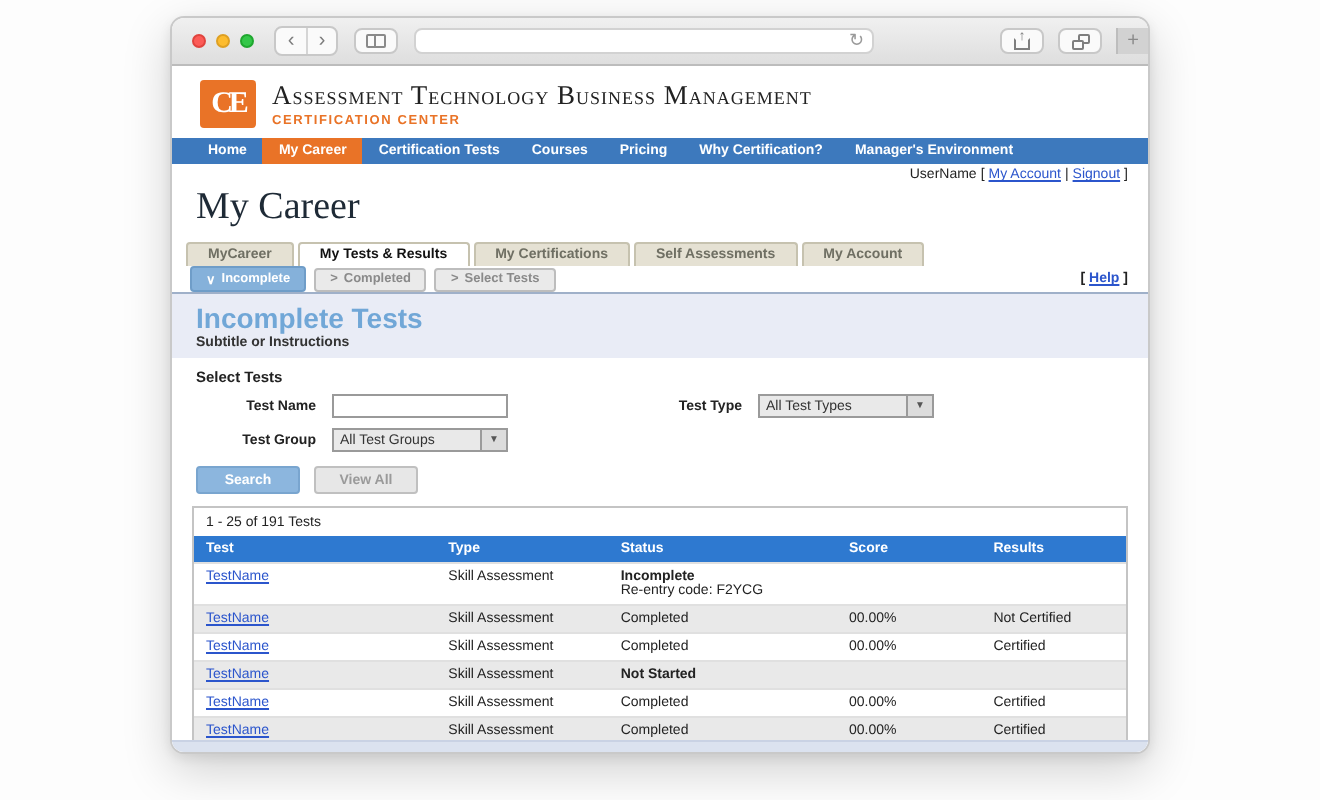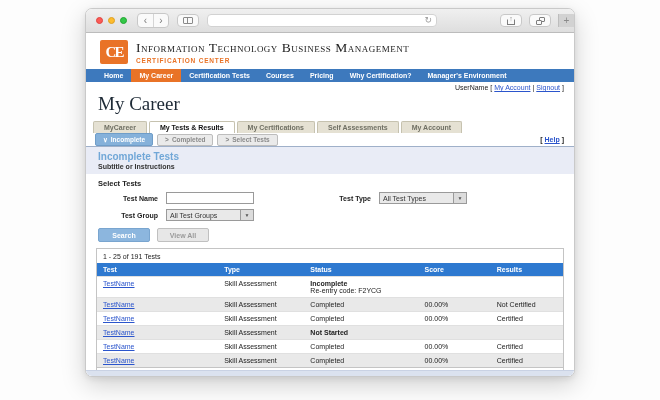--- a/index.html
+++ b/index.html
@@ -69,21 +69,21 @@
   .tab.active { background:#fff; color:#111; position:relative; z-index:2; }
 
   .subnav { display:flex; align-items:center; height:14px; padding:0 10px 0 9px; border-bottom:1px solid #9fb0c9; gap:4px; }
   .pill { border:1px solid #bdbdbd; background:#eaeaea; color:#8a8a8a; font-weight:bold; font-size:6.5px;
     padding:1.5px 7px; border-radius:2px; display:flex; gap:3px; align-items:center;}
   .pill.active { background:#85b1da; border-color:#6f9dc8; color:#fff; }
   .help { margin-left:auto; font-size:7px; font-weight:bold; color:#222; }
   .help a { color:#2b55cc; text-decoration:underline; }
 
   .band { background:#e9ecf6; padding:4px 0 4px 12px; }
-  .band-title { color:#71a7d7; font-weight:bold; font-size:10px; }
+  .band-title { color:#71a7d7; font-weight:bold; font-size:14px; }
   .band-subtitle { color:#333; font-weight:bold; font-size:7px; margin-top:1px; }
 
   .search-sec { padding:5px 10px 0 12px; }
   .search-heading { font-weight:bold; font-size:7.5px; color:#222; margin-bottom:4px; }
   .form-row { display:flex; align-items:center; margin-bottom:5px; }
   .flabel { width:60px; text-align:right; margin-right:8px; font-weight:bold; font-size:7px; color:#222; }
   .text-input { width:88px; height:12px; border:1px solid #9a9a9a; background:#fff; font-size:7px; padding:0 2px; }
   .dropdown { width:88px; height:12px; border:1px solid #9a9a9a; background:#e9e9e9; display:flex; align-items:center;
     font-size:7px; color:#333; padding-left:3px; }
   .dd-arrow { margin-left:auto; border-left:1px solid #9a9a9a; align-self:stretch; width:13px;
@@ -152,21 +152,21 @@
           <span>+</span>
         </div>
       </div>
     </div>
 
     <div class="page">
 
       <div class="masthead">
         <div class="logo-box">CE</div>
         <div class="masthead-text">
-          <div class="site-title">Information Technology Business Management</div>
+          <div class="site-title">Assessment Technology Business Management</div>
           <div class="site-subtitle">CERTIFICATION CENTER</div>
         </div>
       </div>
 
       <div class="navbar">
         <span class="nav-item">Home</span>
         <span class="nav-item active">My Career</span>
         <span class="nav-item">Certification Tests</span>
         <span class="nav-item">Courses</span>
         <span class="nav-item">Pricing</span>

